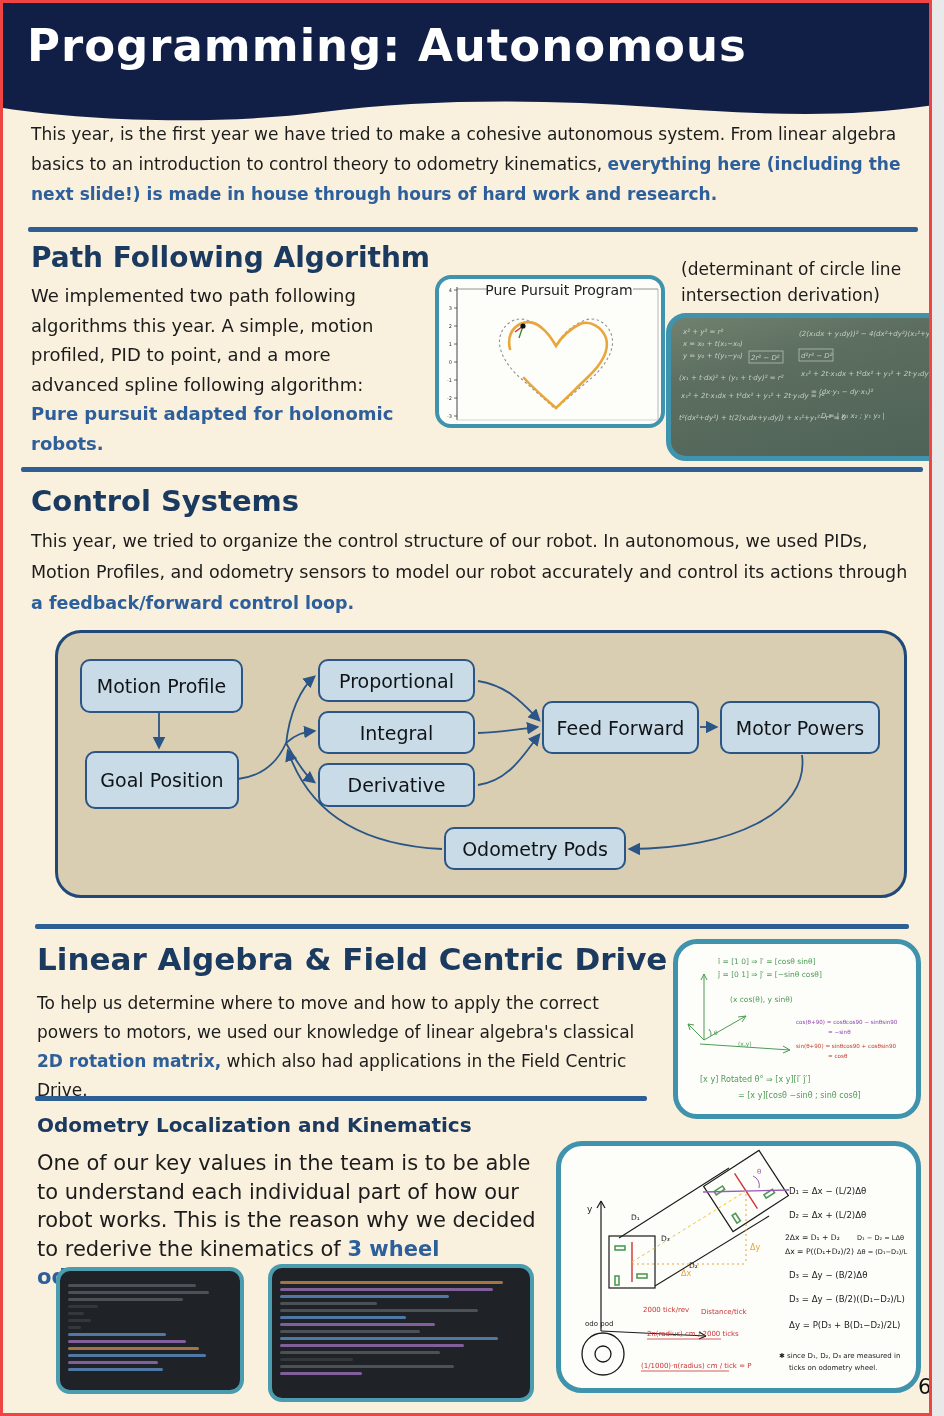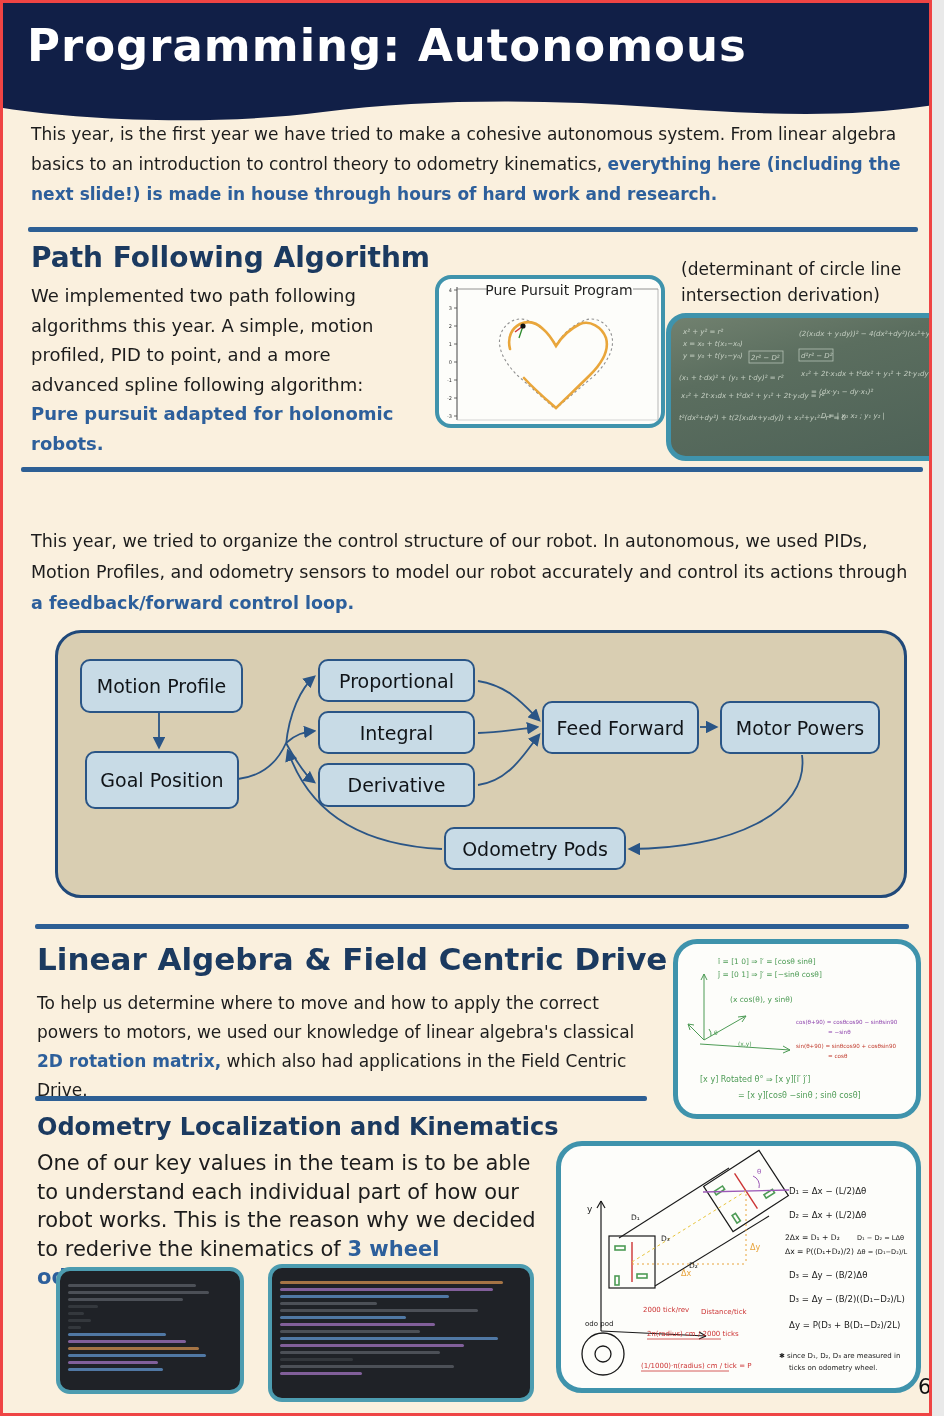--- a/index.html
+++ b/index.html
@@ -113,20 +113,21 @@
         <text x="8" y="102">t²(dx²+dy²) + t(2[x₁dx+y₁dy]) + x₁²+y₁²−r² = 0</text>
         <text x="150" y="100">D = | x₁ x₂ ; y₁ y₂ |</text>
       </g>
       <rect x="78" y="33" width="34" height="12" fill="none" stroke="#dce4d8" stroke-width="0.8" opacity="0.7"></rect>
       <rect x="128" y="31" width="34" height="12" fill="none" stroke="#dce4d8" stroke-width="0.8" opacity="0.7"></rect>
     </svg>
   </div>
 
   <div class="abs divider" style="left:18px;top:464px;width:902px;"></div>
 
+  <div class="abs h2" style="left:28px;top:481px;font-size:29px;">Control Systems</div>
   <div class="abs flow-wrap">
     <svg class="abs" style="left:0;top:0;" width="846" height="262" viewBox="0 0 846 262">
       <defs>
         <marker id="arr" viewBox="0 0 10 10" refX="8" refY="5" markerWidth="7" markerHeight="7" orient="auto-start-reverse">
           <path d="M0,0 L10,5 L0,10 Z" fill="#2a5586"></path>
         </marker>
       </defs>
       <g fill="none" stroke="#2a5586" stroke-width="1.8">
         <path d="M101,80 L101,114" marker-end="url(#arr)"></path>
         <path d="M180,146 C205,143 220,128 228,110"></path>
@@ -188,21 +189,21 @@
         <text x="118" y="80" fill="#8e44ad">cos(θ+90) = cosθcos90 − sinθsin90</text>
         <text x="150" y="90" fill="#8e44ad">= −sinθ</text>
         <text x="118" y="104" fill="#c0392b">sin(θ+90) = sinθcos90 + cosθsin90</text>
         <text x="150" y="114" fill="#c0392b">= cosθ</text>
       </g>
     </svg>
   </div>
 
   <div class="abs divider" style="left:32px;top:1093px;width:612px;"></div>
 
-  <div class="abs h2" style="left:34px;top:1110px;font-size:24px;">Odometry Localization and Kinematics</div>
+  <div class="abs h2" style="left:34px;top:1110px;font-size:20px;">Odometry Localization and Kinematics</div>
   <div class="abs" style="left:34px;top:1146px;width:505px;font-size:21px;line-height:28.5px;">
     <span>One of our key values in the team is to be able to understand each individual part of how our robot works. This is the reason why we decided to rederive the kinematics of </span><span class="accent">3 wheel odometry</span><span>.</span>
   </div>
 
   <div class="abs panel white-panel" style="left:553px;top:1138px;width:365px;height:252px;border-width:5px;border-radius:26px;">
     <svg width="355" height="242" viewBox="0 0 355 242">
 
       <g stroke="#1a1a1a" stroke-width="1.2" fill="none">
         <path d="M40,185 L40,55"></path>
           <path d="M40,55 L36,62 M40,55 L44,62"></path>

